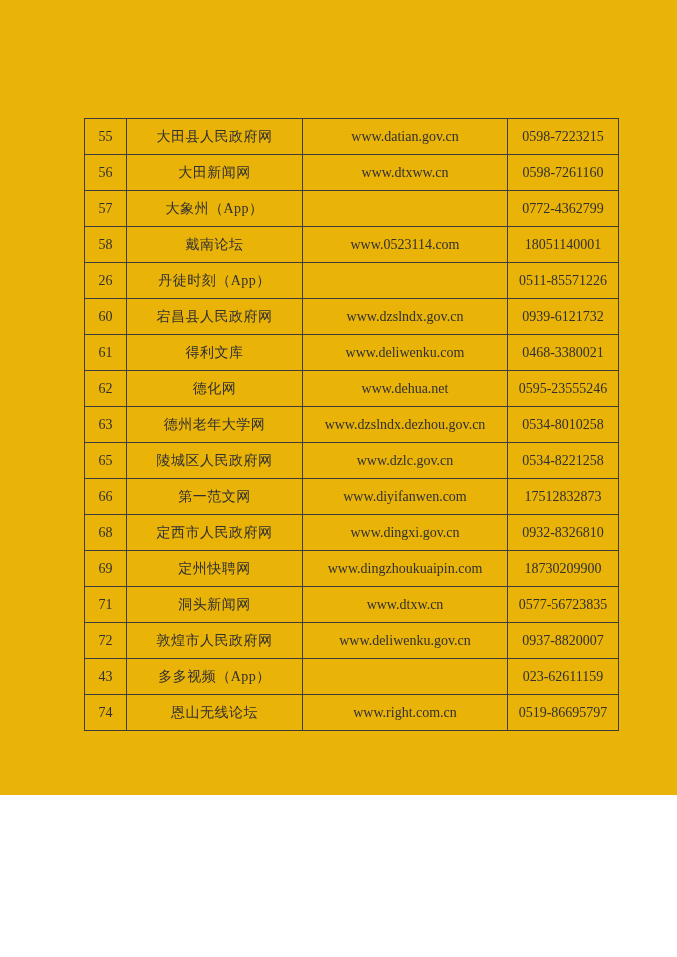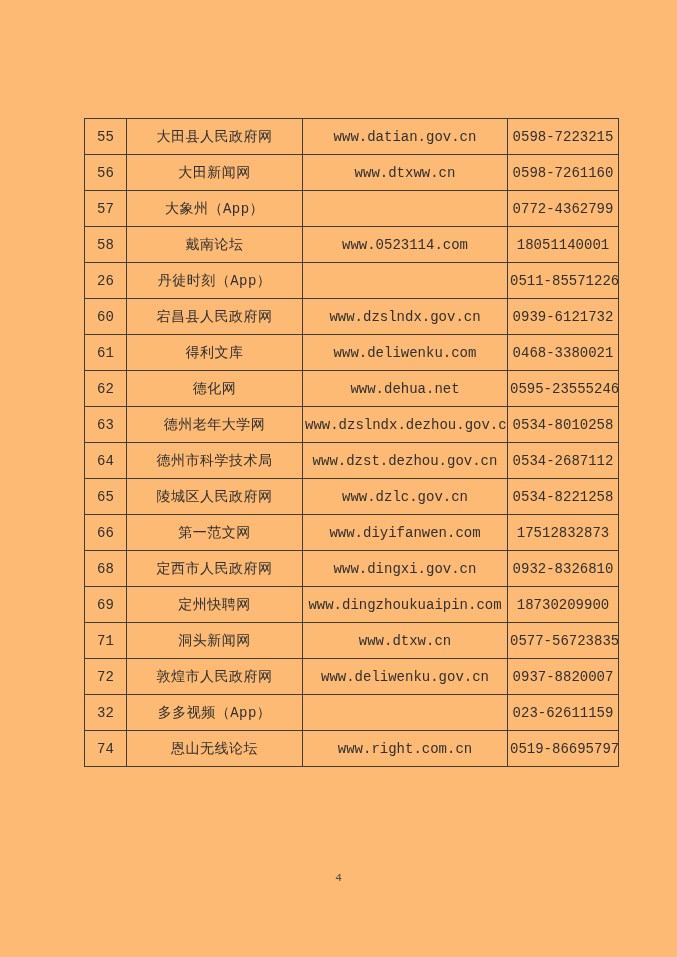--- a/index.html
+++ b/index.html
@@ -3,23 +3,23 @@
 <meta charset="utf-8">
 <style>
   html, body {
     margin: 0;
     padding: 0;
     background: #ffffff;
   }
   .page {
     position: relative;
     width: 677px;
-    height: 957px;
-    background: #fdba74;
-    font-family: Liberation Mono, monospace;
+    height: 795px;
+    background: #eab308;
+    font-family: Liberation Serif, serif;
     color: #2e2e2e;
     overflow: hidden;
   }
   table.directory {
     position: absolute;
     left: 84px;
     top: 118px;
     width: 516px;
     border-collapse: collapse;
     table-layout: fixed;
@@ -112,26 +112,20 @@
       <td class="col-phone">0595-23555246</td>
     </tr>
 
     <tr>
       <td class="col-num">63</td>
       <td class="col-name">德州老年大学网</td>
       <td class="col-url">www.dzslndx.dezhou.gov.cn</td>
       <td class="col-phone">0534-8010258</td>
     </tr>
 
-    <tr>
-      <td class="col-num">64</td>
-      <td class="col-name">德州市科学技术局</td>
-      <td class="col-url">www.dzst.dezhou.gov.cn</td>
-      <td class="col-phone">0534-2687112</td>
-    </tr>
 
     <tr>
       <td class="col-num">65</td>
       <td class="col-name">陵城区人民政府网</td>
       <td class="col-url">www.dzlc.gov.cn</td>
       <td class="col-phone">0534-8221258</td>
     </tr>
 
     <tr>
       <td class="col-num">66</td>
@@ -164,21 +158,21 @@
     </tr>
 
     <tr>
       <td class="col-num">72</td>
       <td class="col-name">敦煌市人民政府网</td>
       <td class="col-url">www.deliwenku.gov.cn</td>
       <td class="col-phone">0937-8820007</td>
     </tr>
 
     <tr>
-      <td class="col-num">32</td>
+      <td class="col-num">43</td>
       <td class="col-name">多多视频（App）</td>
       <td class="col-url"></td>
       <td class="col-phone">023-62611159</td>
     </tr>
 
     <tr>
       <td class="col-num">74</td>
       <td class="col-name">恩山无线论坛</td>
       <td class="col-url">www.right.com.cn</td>
       <td class="col-phone">0519-86695797</td>

